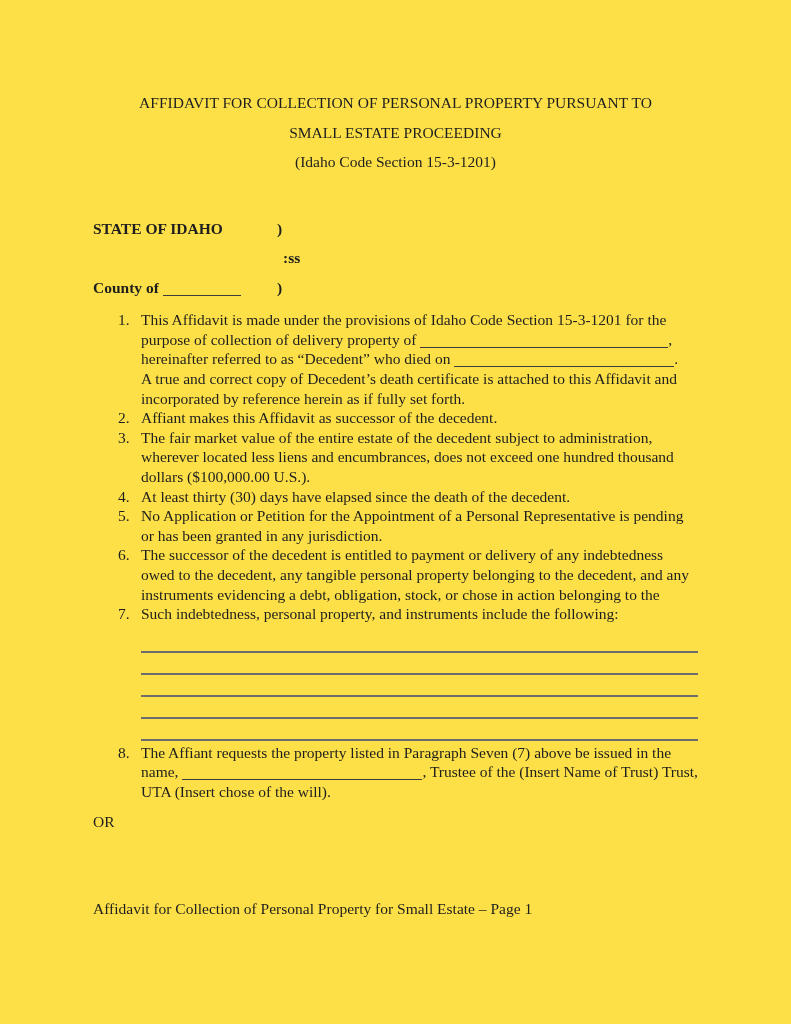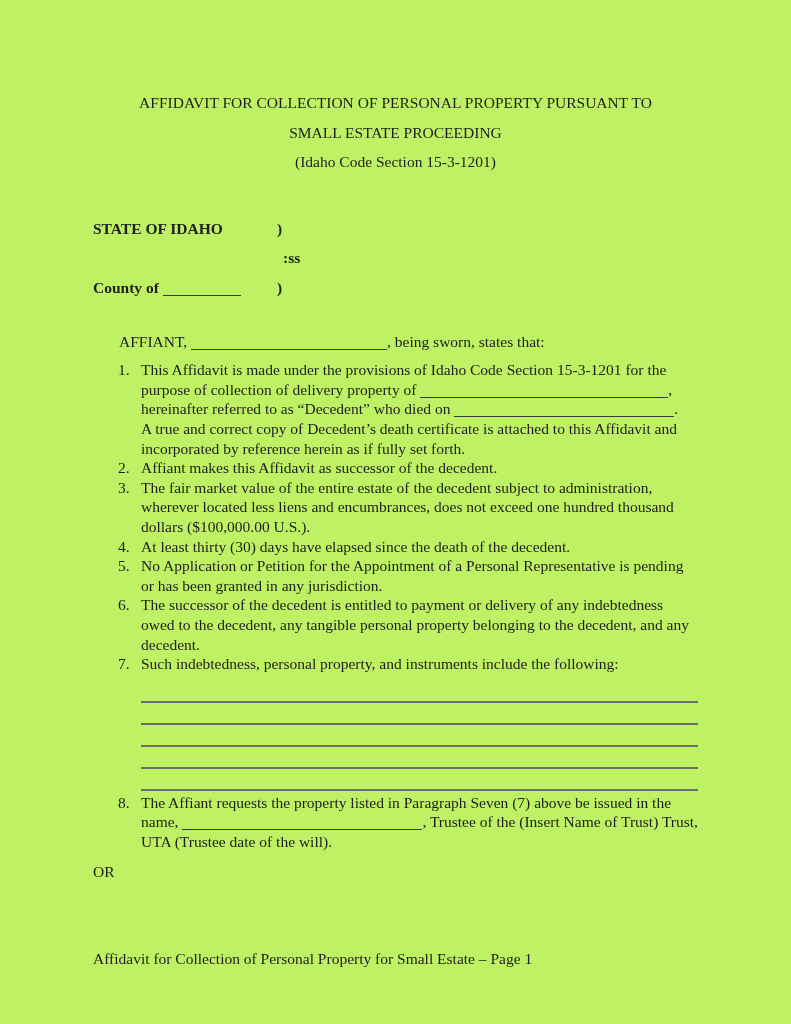--- a/index.html
+++ b/index.html
@@ -1,21 +1,21 @@
 <!DOCTYPE html>
 <html><head>
 <meta charset="utf-8">
 <style>
   html, body { margin: 0; padding: 0; background: #e8e8e8; }
   .page {
     position: relative;
     width: 791px;
     height: 1024px;
     margin: 0 auto;
-    background: #bef264;
+    background: #fde047;
     box-sizing: border-box;
     padding: 88px 93px 0 93px;
     overflow: hidden;
     font-family: "Liberation Serif", "DejaVu Serif", serif;
     font-size: 15.5px;
     color: #1e1e1e;
   }
 
   
   .title-block { text-align: center; line-height: 29.5px; }
@@ -85,25 +85,20 @@
       </div>
       <div class="venue-row">
         <span class="venue-left">
           <span class="run">County of </span>
           <span class="blank" style="width: 78px;"></span>
         </span>
         <span class="venue-right run">)</span>
       </div>
     </section>
 
-  <div class="affiant seg-line" id="affiant-line">
-      <span class="run">AFFIANT, </span>
-      <span class="blank" style="width: 196px;"></span>
-      <span class="run">, being sworn, states that:</span>
-    </div>
 
   <div class="items" id="items-list">
       <div class="item">
         <span class="item-num">1.</span>
         <div class="item-body">
           <div class="line seg-line">
             <span class="run">This Affidavit is made under the provisions of Idaho Code Section 15-3-1201 for the</span>
           </div>
           <div class="line seg-line">
             <span class="run">purpose of collection of delivery property of </span>
@@ -167,21 +162,21 @@
       <div class="item">
         <span class="item-num">6.</span>
         <div class="item-body">
           <div class="line seg-line">
             <span class="run">The successor of the decedent is entitled to payment or delivery of any indebtedness</span>
           </div>
           <div class="line seg-line">
             <span class="run">owed to the decedent, any tangible personal property belonging to the decedent, and any</span>
           </div>
           <div class="line seg-line">
-            <span class="run">decedent.</span>
+            <span class="run">instruments evidencing a debt, obligation, stock, or chose in action belonging to the</span>
           </div>
         </div>
       </div>
       <div class="item">
         <span class="item-num">7.</span>
         <div class="item-body">
           <div class="line seg-line">
             <span class="run">Such indebtedness, personal property, and instruments include the following:</span>
           </div>
         </div>
@@ -205,21 +200,21 @@
           </div>
           <div class="line seg-line">
             <span class="run">name, </span>
             <span class="blank fill"></span>
             <span class="run">, Trustee of the </span>
             <span class="run u">(Insert Name of Trust)</span>
             <span class="run"> Trust,</span>
           </div>
           <div class="line seg-line">
             <span class="run">UTA </span>
-            <span class="run u">(Trustee date of the will)</span>
+            <span class="run u">(Insert chose of the will)</span>
             <span class="run">.</span>
           </div>
         </div>
       </div>
     </div>
 
   <div class="or-label">OR</div>
 
   <div class="footer">Affidavit for Collection of Personal Property for Small Estate – Page 1</div>
 

